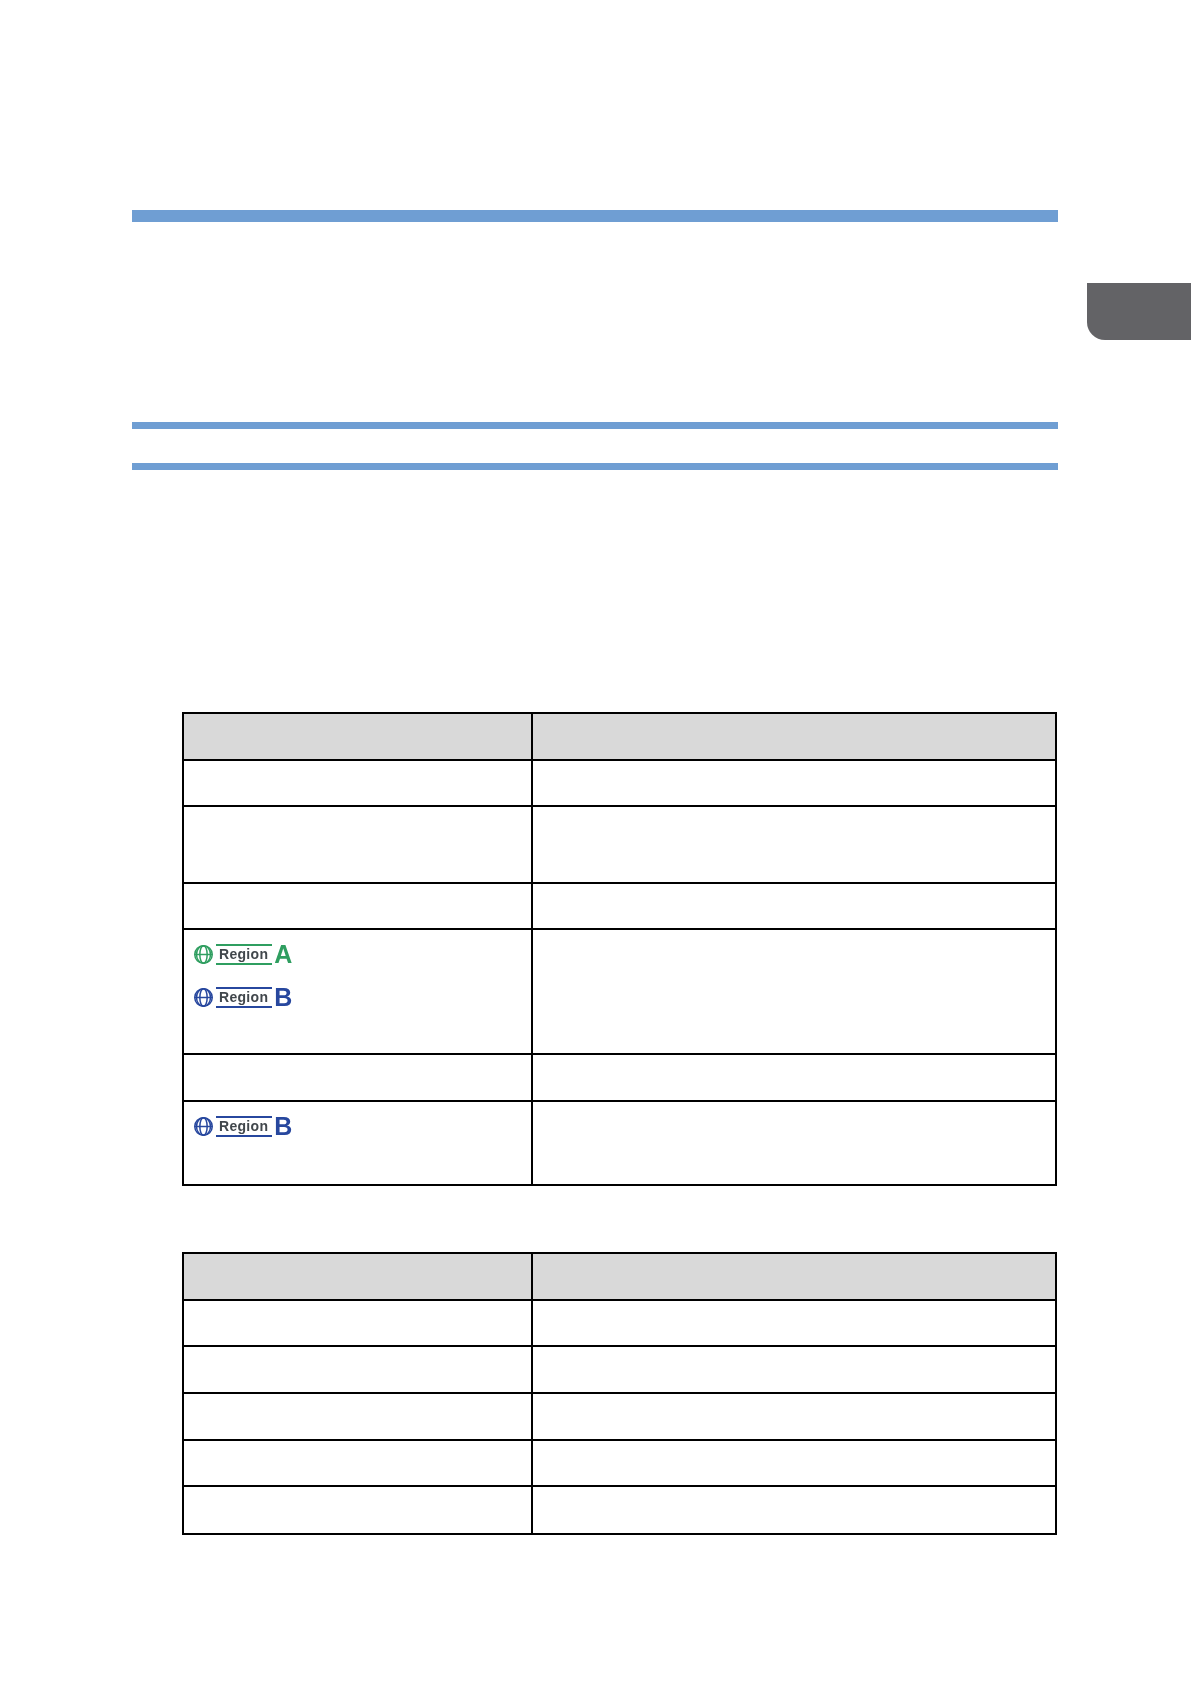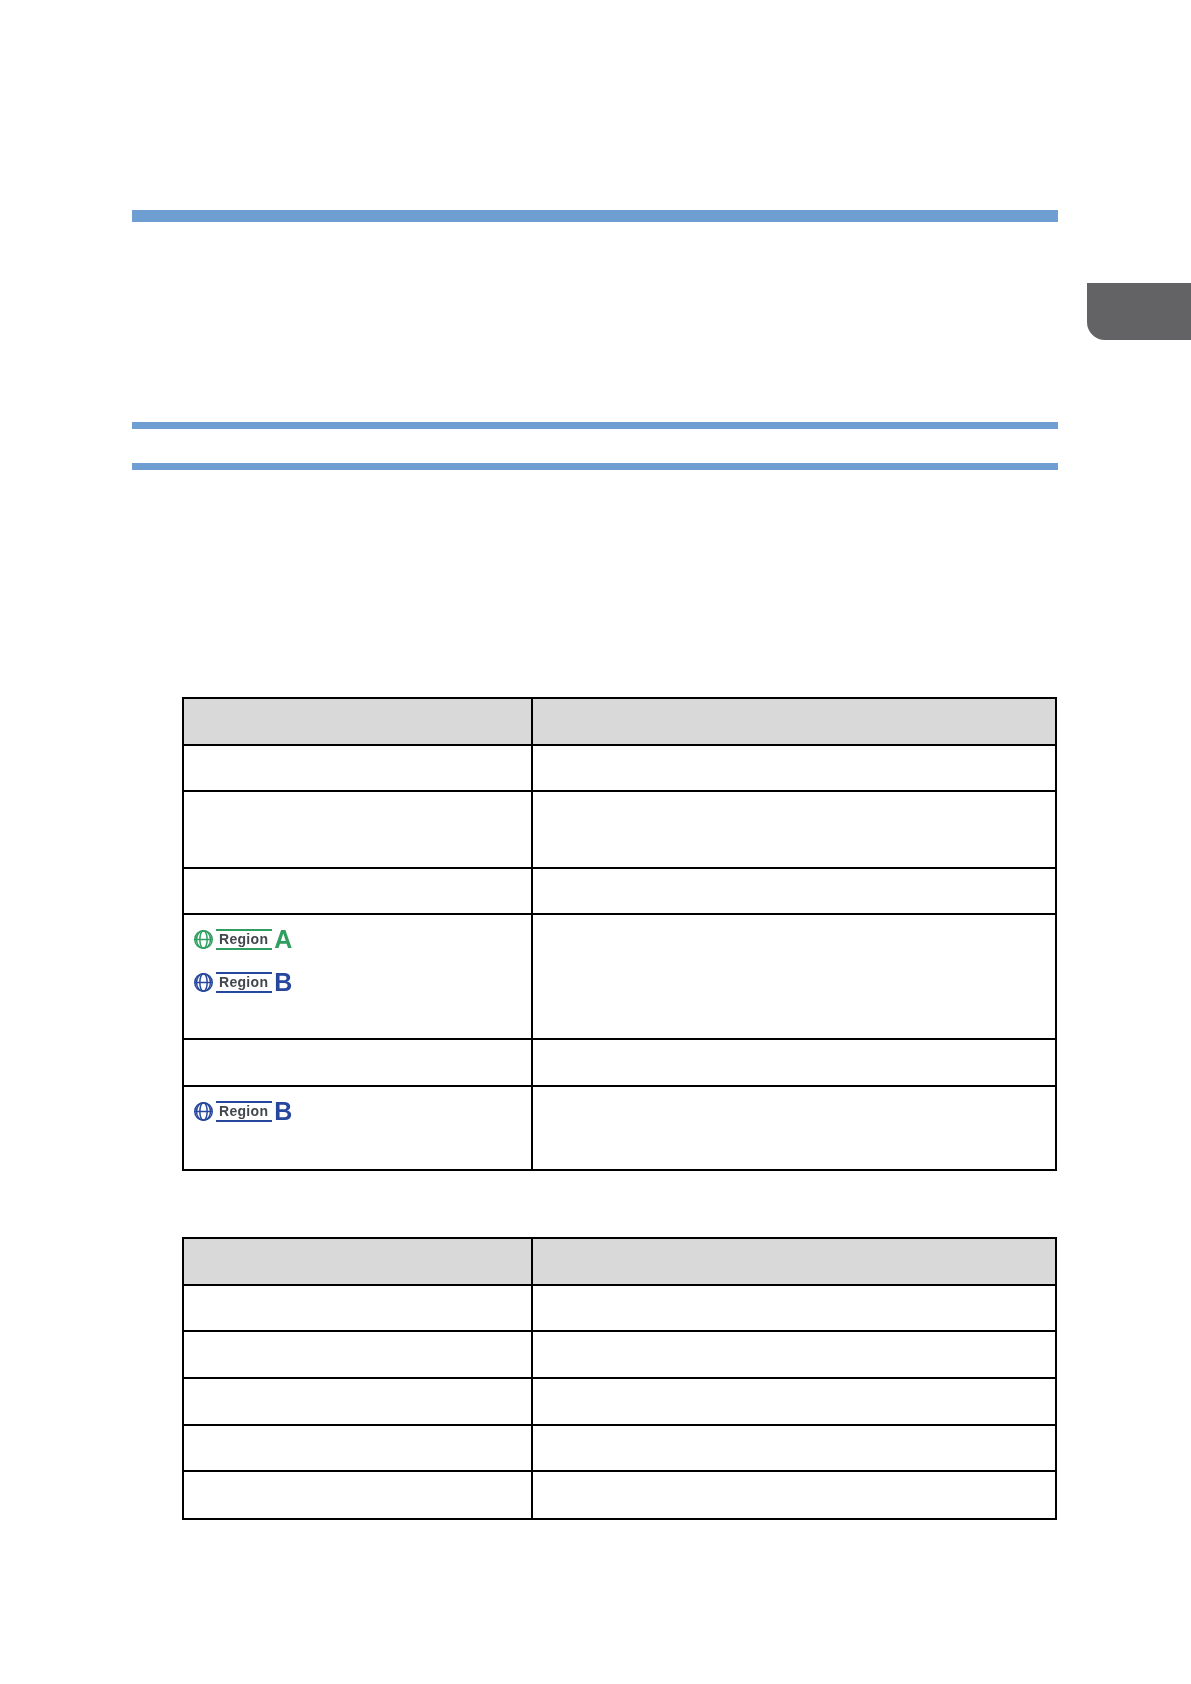--- a/index.html
+++ b/index.html
@@ -30,20 +30,21 @@
     border-bottom-left-radius: 18px;
   }
 
   
   table.spec-table {
     position: absolute;
     left: 182px;
     width: 873px;
     border-collapse: collapse;
     table-layout: fixed;
+    margin-top: 15px;
   }
   .table-1 { top: 697px; }
   .table-2 { top: 1237px; }
   .spec-table col.c1 { width: 349px; }
   .spec-table col.c2 { width: 524px; }
   .spec-table th, .spec-table td {
     border: 2px solid #000000;
     vertical-align: top;
     text-align: left;
     padding: 8px 9px;

